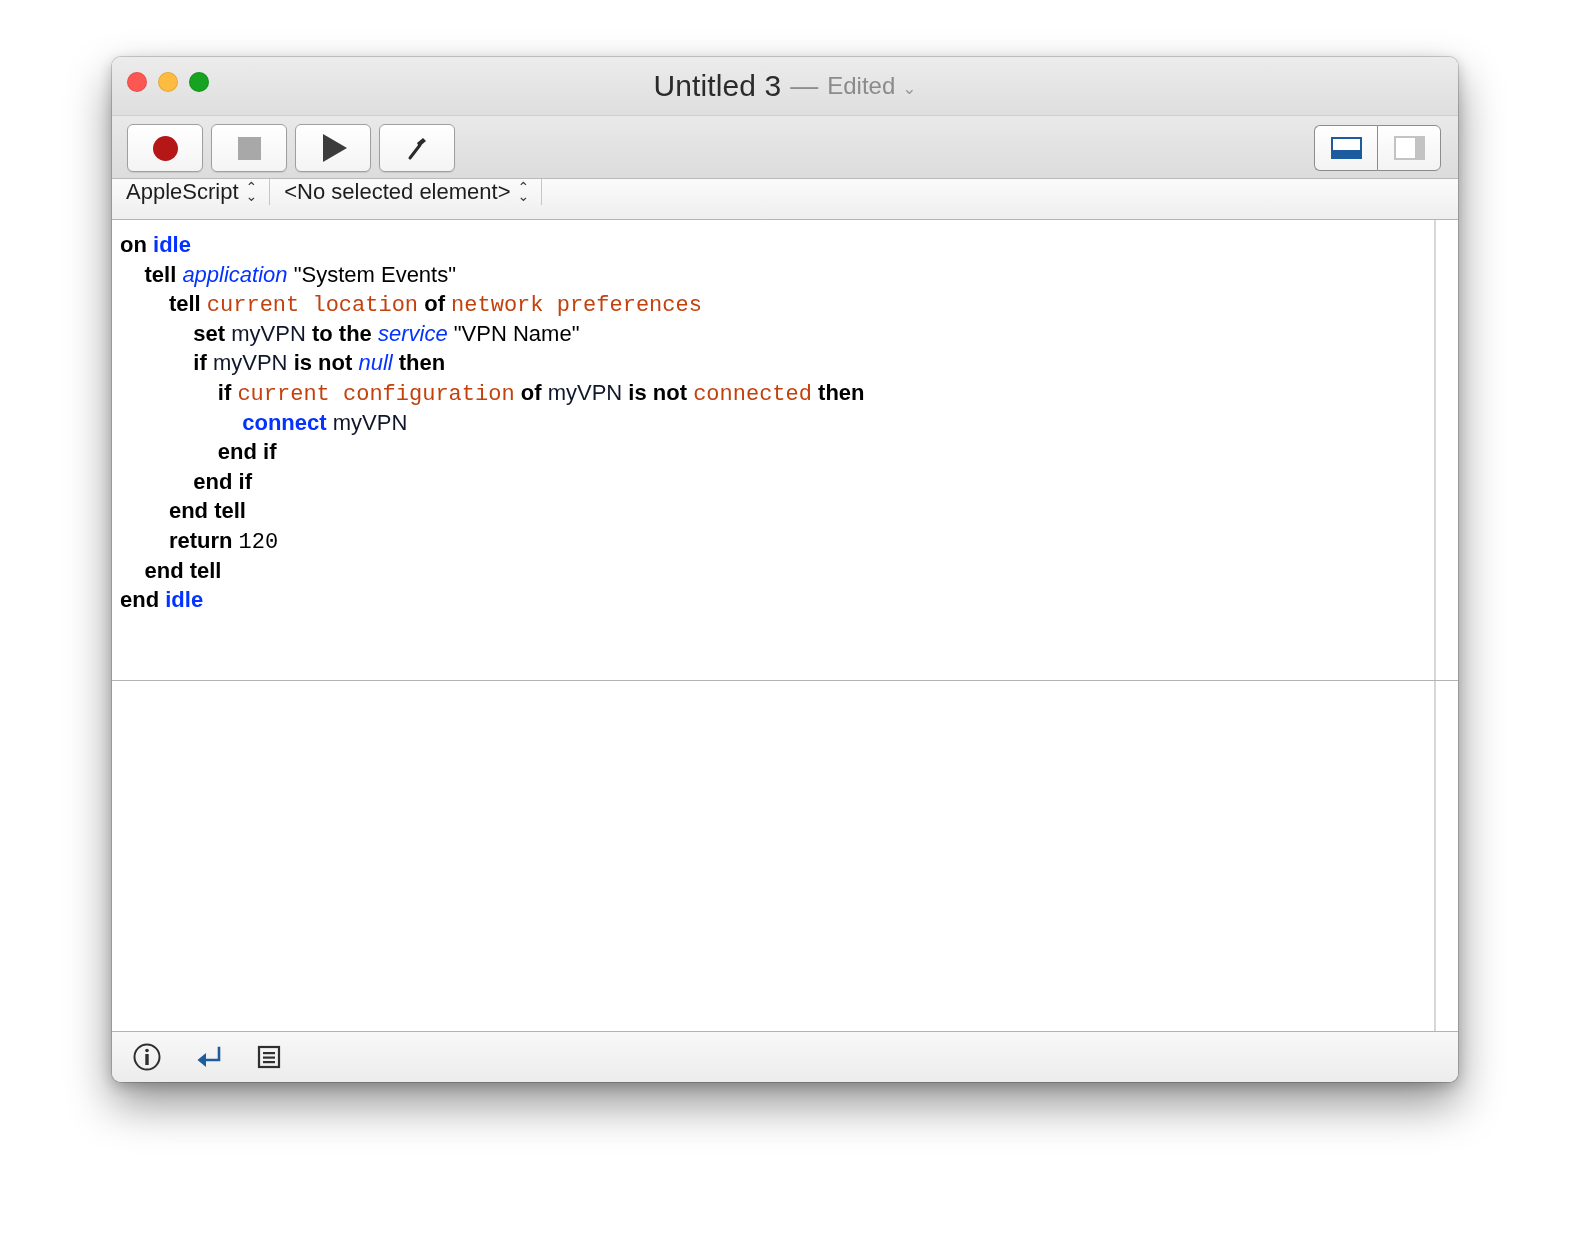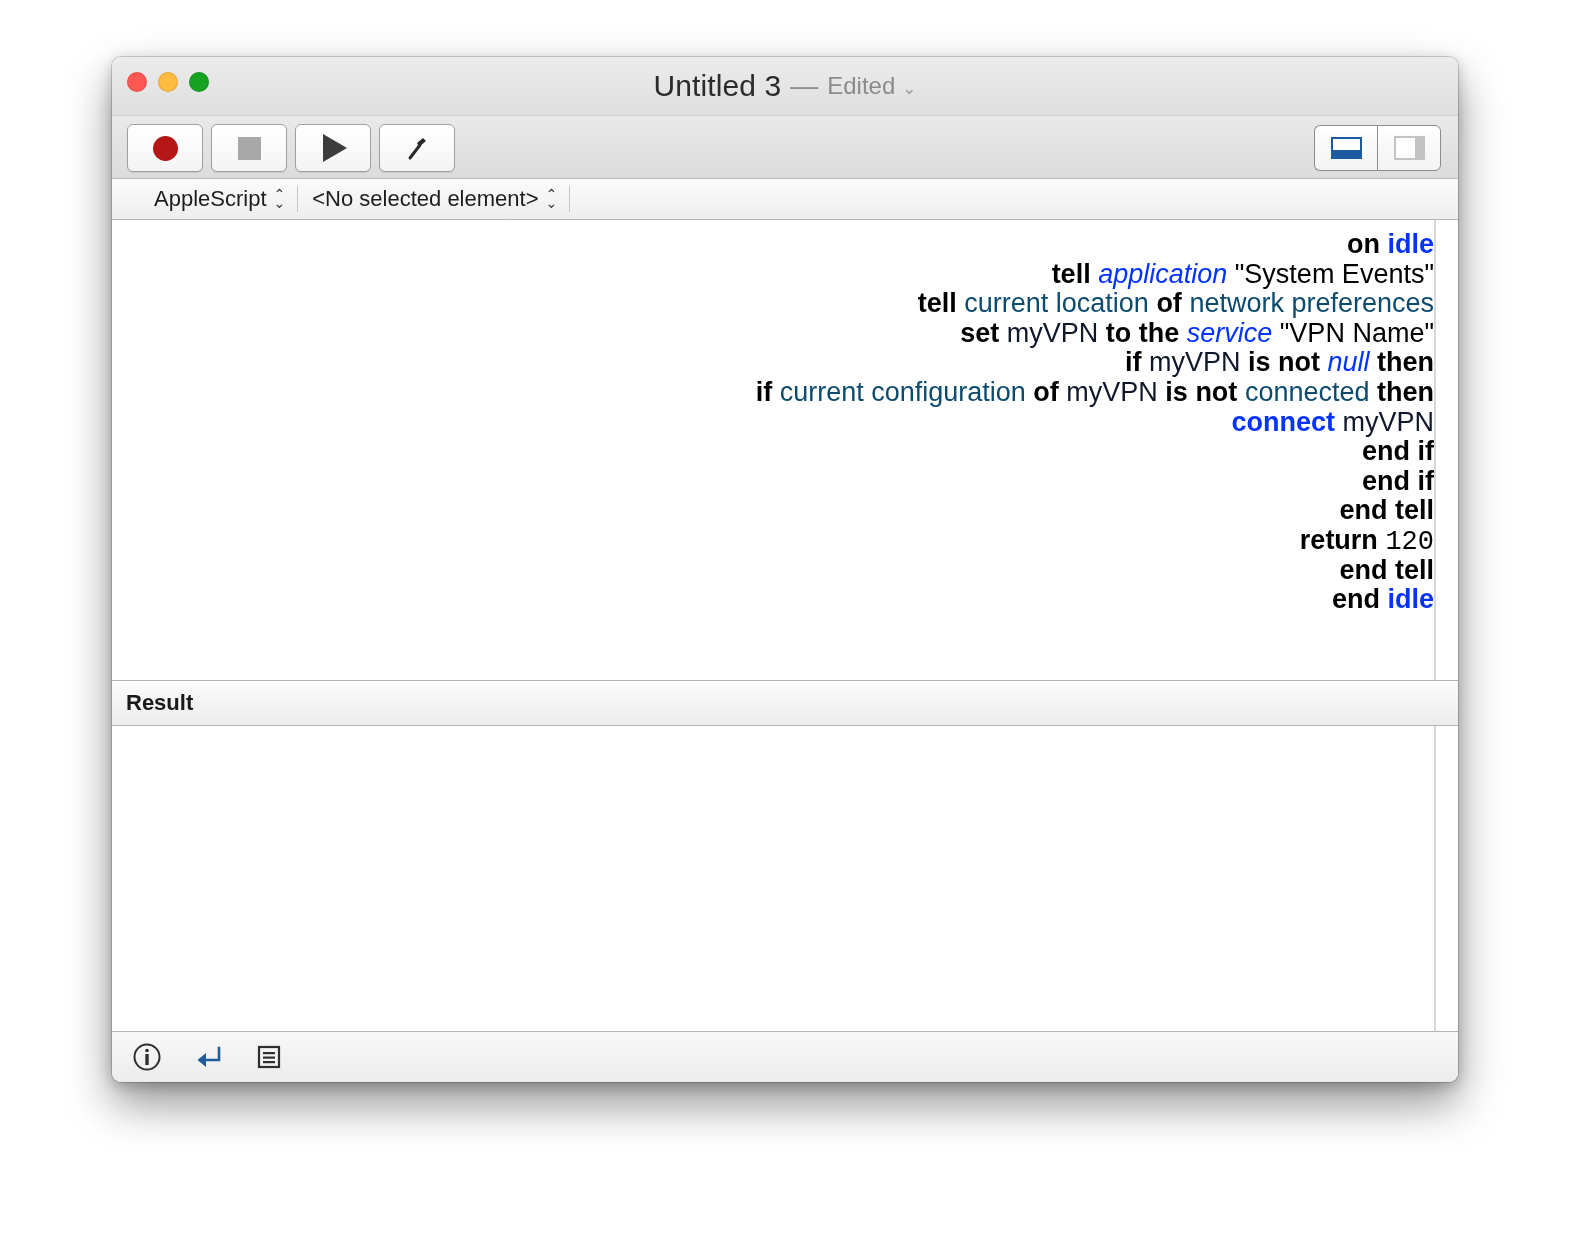--- a/index.html
+++ b/index.html
@@ -182,22 +182,21 @@
   }
 
   
   .popupbar {
     position: relative;
     height: 40px;
     flex: 0 0 40px;
     background: linear-gradient(to bottom, #fbfbfb 0%, #eeeeee 100%);
     border-bottom: 1px solid #b4b4b4;
     display: flex;
-    align-items: center;
-    padding-left: 28px;
+    align-items: flex-start;
   }
   .popup {
     display: flex;
     align-items: center;
     gap: 7px;
     padding: 0 12px 0 14px;
     border-right: 1px solid #c6c6c6;
     font-size: 22px;
     color: #1d1d1d;
     white-space: nowrap;
@@ -233,34 +232,33 @@
     border-right: 1px solid #d6d6d6;
   }
   .scrollgutter {
     width: 22px;
     background: #ffffff;
     border-left: 1px solid #d9d9d9;
   }
 
   .code {
     font-family: "Liberation Sans", sans-serif;
-    font-size: 27px;
+    font-size: 22px;
     line-height: 29.6px;
     color: #000000;
     white-space: pre;
     padding-left: 8px;
-    text-align: right;
   }
   .ln { display: block; height: 29.6px; }
 
   .tk-kw   { font-weight: bold; color: #000000; }
   .tk-han  { font-weight: bold; color: #0433ff; }
   .tk-cmd  { font-weight: bold; color: #0433ff; }
   .tk-ref  { font-style: italic; color: #0433ff; font-weight: normal; }
-  .tk-prop { color: #0c4a6e; }
+  .tk-prop { color: #c2410c; font-family: Liberation Mono, monospace; }
   .tk-var  { color: #0f172a; }
   .tk-str  { color: #000000; }
   .tk-num  { color: #000000; font-family: Liberation Mono, monospace; }
 
   .watermark {
     position: absolute;
     right: 36px;
     top: 12px;
     font-size: 44px;
     font-weight: bold;
@@ -379,23 +377,20 @@
       <div class="popup-filler"></div>
     </div>
 
     <div class="editor-wrap">
       <div class="editor">
         <div class="code" id="code-body"><span class="ln"><span></span><span class="tk-kw">on</span><span> </span><span class="tk-han">idle</span></span><span class="ln"><span>    </span><span class="tk-kw">tell</span><span> </span><span class="tk-ref">application</span><span> </span><span class="tk-str">"System Events"</span></span><span class="ln"><span>        </span><span class="tk-kw">tell</span><span> </span><span class="tk-prop">current location</span><span> </span><span class="tk-kw">of</span><span> </span><span class="tk-prop">network preferences</span></span><span class="ln"><span>            </span><span class="tk-kw">set</span><span> </span><span class="tk-var">myVPN</span><span> </span><span class="tk-kw">to the</span><span> </span><span class="tk-ref">service</span><span> </span><span class="tk-str">"VPN Name"</span></span><span class="ln"><span>            </span><span class="tk-kw">if</span><span> </span><span class="tk-var">myVPN</span><span> </span><span class="tk-kw">is not</span><span> </span><span class="tk-ref">null</span><span> </span><span class="tk-kw">then</span></span><span class="ln"><span>                </span><span class="tk-kw">if</span><span> </span><span class="tk-prop">current configuration</span><span> </span><span class="tk-kw">of</span><span> </span><span class="tk-var">myVPN</span><span> </span><span class="tk-kw">is not</span><span> </span><span class="tk-prop">connected</span><span> </span><span class="tk-kw">then</span></span><span class="ln"><span>                    </span><span class="tk-cmd">connect</span><span> </span><span class="tk-var">myVPN</span></span><span class="ln"><span>                </span><span class="tk-kw">end if</span></span><span class="ln"><span>            </span><span class="tk-kw">end if</span></span><span class="ln"><span>        </span><span class="tk-kw">end tell</span></span><span class="ln"><span>        </span><span class="tk-kw">return</span><span> </span><span class="tk-num">120</span></span><span class="ln"><span>    </span><span class="tk-kw">end tell</span></span><span class="ln"><span></span><span class="tk-kw">end</span><span> </span><span class="tk-han">idle</span></span></div>
       </div>
       <div class="scrollgutter"></div>
     </div>
 
-    <div class="result-header">
-      <span>Result</span>
-    </div>
 
     <div class="result-panel">
       <div class="result-area"></div>
       <div class="result-gutter"></div>
     </div>
 
     <div class="statusbar">
       <span class="sbicon">
         <svg width="30" height="30" viewBox="0 0 30 30">
           <circle cx="15" cy="15" r="12.5" fill="none" stroke="#2f2f2f" stroke-width="2"></circle>

